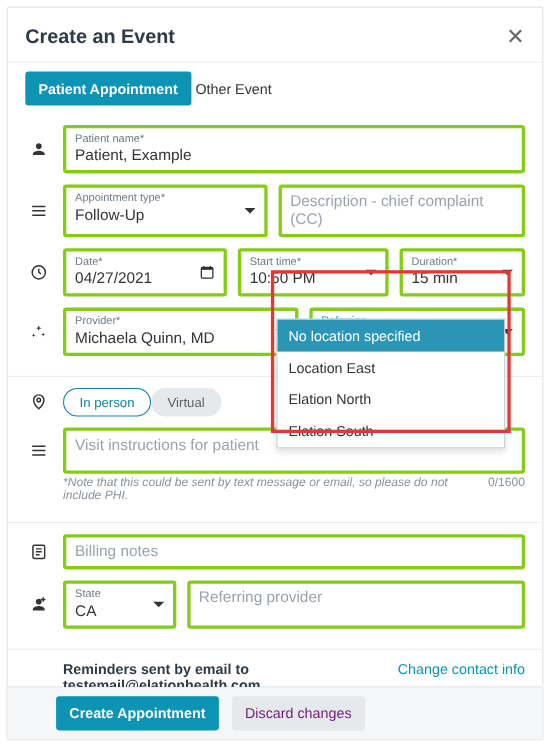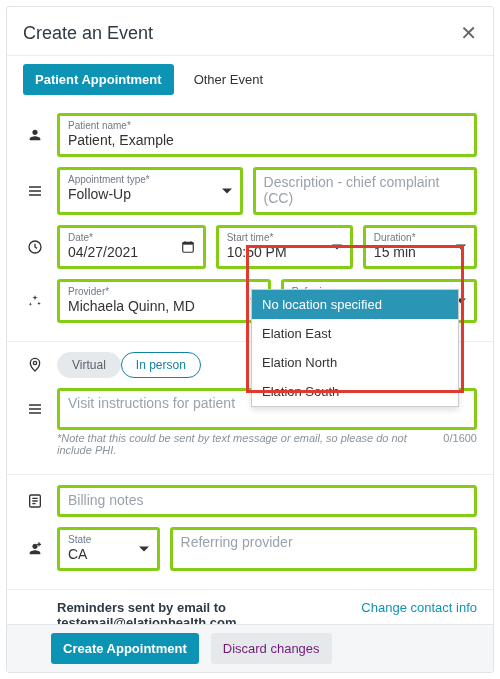--- a/index.html
+++ b/index.html
@@ -22,26 +22,26 @@
     flex-direction: column;
     border-radius: 3px;
   }
   .hdr {
     padding: 14px 16px 10px 16px;
     border-bottom: 1px solid #e9edf0;
     display: flex;
     justify-content: space-between;
     align-items: center;
   }
-  .hdr h1 { font-size: 18px; font-weight: 400; }
+  .hdr h1 { font-size: 18px; font-weight: 700; }
   .close { font-size: 20px; color:#666; cursor:pointer; }
   .tabs {
     padding: 8px 16px;
     display: flex;
-    gap: 16px;
+    gap: 0;
     align-items: center;
   }
   .tab-active {
     background: #0d94b5;
     color: #fff;
     font-weight: 600;
     padding: 8px 12px;
     border-radius: 3px;
     font-size: 13px;
   }
@@ -234,37 +234,37 @@
         <label style="color:#0d94b5">Referring</label>
         <div class="val">No location specified</div>
         <div class="caret"></div>
       </div>
     </div>
 
     <div class="hl" style="left:239px; top:142px; width:218px; height:148px;"></div>
 
     <div class="dd" style="left:244px; top:186px; width:208px;">
       <div class="opt sel">No location specified</div>
-      <div class="opt">Elation East</div>
+      <div class="opt">Location East</div>
       <div class="opt">Elation North</div>
       <div class="opt">Elation South</div>
     </div>
 
     <div class="divider"></div>
 
     <div class="row">
       <div class="ico">
         <svg width="16" height="16" viewBox="0 0 24 24" fill="none" stroke="#333" stroke-width="2">
             <path d="M12 21s7-6 7-12a7 7 0 1 0-14 0c0 6 7 12 7 12z"></path>
             <circle cx="12" cy="9" r="2.5"></circle>
           </svg>
       </div>
       <div class="pill-row">
+        <div class="pill pill-on">In person</div>
         <div class="pill pill-off">Virtual</div>
-        <div class="pill pill-on">In person</div>
       </div>
     </div>
 
     <div class="row">
       <div class="ico">
         <svg width="16" height="16" viewBox="0 0 24 24" fill="#333">
             <path d="M3 5h18v2H3zM3 11h18v2H3zM3 17h18v2H3z"></path>
           </svg>
       </div>
       <div class="field" style="min-height:42px">

